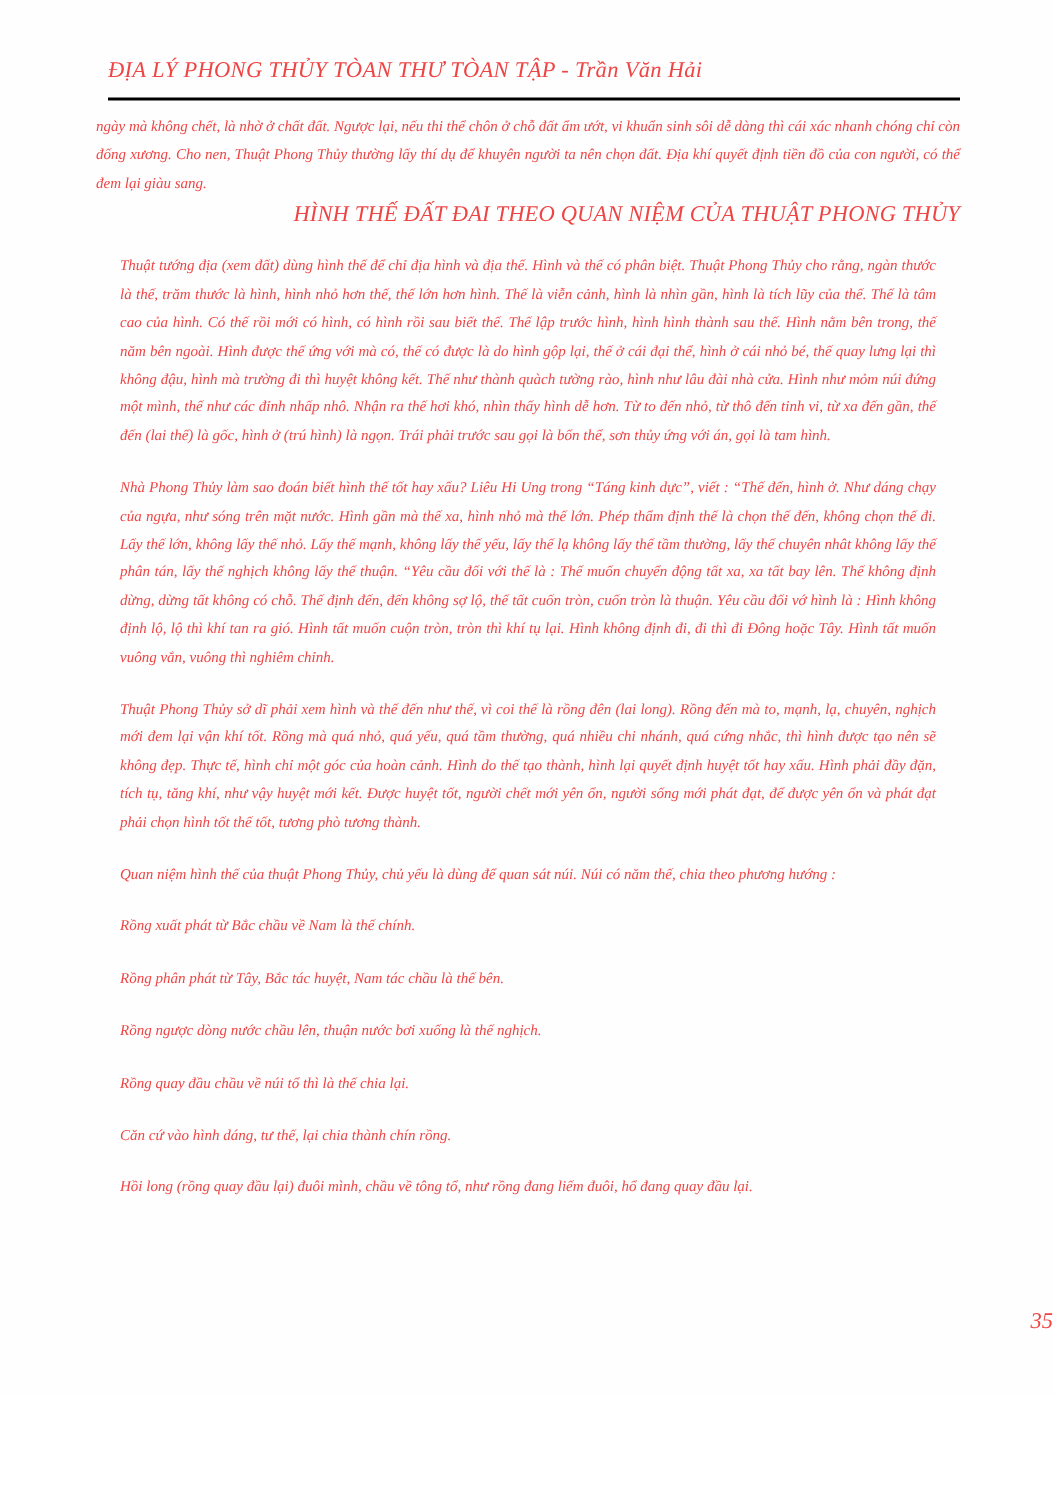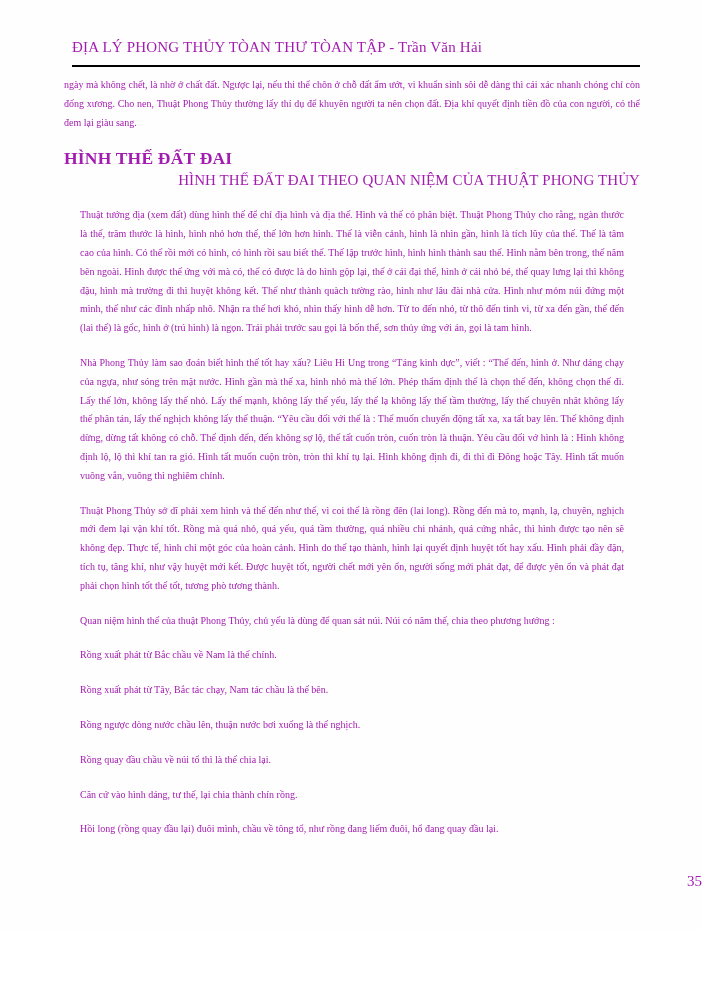--- a/index.html
+++ b/index.html
@@ -6,25 +6,26 @@
     margin: 0;
     padding: 0;
     background: #ffffff;
   }
   .page {
     position: relative;
     width: 702px;
     height: 930px;
     margin: 0 auto;
     background: #fefefe;
-    color: #a21caf;
+    color: #ef4444;
     font-family: "Liberation Serif", "DejaVu Serif", serif;
     box-sizing: border-box;
     padding: 38px 62px 0 64px;
     overflow: hidden;
+    font-style: italic;
   }
   .header {
     font-size: 15px;
     line-height: 19px;
     padding-left: 8px;
     letter-spacing: 0.2px;
     white-space: nowrap;
   }
   .rule {
     height: 0;
@@ -73,37 +74,36 @@
 <div class="page">
 
   <div class="header">
     <span>ĐỊA LÝ PHONG THỦY TÒAN THƯ  TÒAN TẬP -  Trần Văn Hải</span>
   </div>
 
   <div class="rule"></div>
 
   <p class="body-text para-intro">ngày mà không chết, là nhờ ở chất đất. Ngược lại, nếu thi thể chôn ở chỗ đất ẩm ướt, vi khuẩn sinh sôi dễ dàng thì cái xác nhanh chóng chỉ còn đống xương. Cho nen, Thuật Phong Thủy thường lấy thí dụ để khuyên người ta nên chọn đất. Địa khí quyết định tiền đồ của con người, có thể đem lại giàu sang.</p>
 
-  <h1 class="section-heading">HÌNH THẾ ĐẤT ĐAI</h1>
 
   <h2 class="section-subheading">HÌNH THẾ ĐẤT ĐAI THEO QUAN NIỆM CỦA THUẬT PHONG THỦY</h2>
 
   <div class="paragraphs">
 
       <p class="body-text">Thuật tướng địa (xem đất) dùng hình thế để chỉ địa hình và địa thế. Hình và thế có phân biệt. Thuật Phong Thủy cho rằng, ngàn thước là thế, trăm thước là hình, hình nhỏ hơn thế, thế lớn hơn hình. Thế là viễn cảnh, hình là nhìn gần, hình là tích lũy của thế. Thế là tâm cao của hình. Có thế rồi mới có hình, có hình rồi sau biết thế. Thế lập trước hình, hình hình thành sau thế. Hình nằm bên trong, thế năm bên ngoài. Hình được thế ứng với mà có, thế có được là do hình gộp lại, thế ở cái đại thể, hình ở cái nhỏ bé, thế quay lưng lại thì không đậu, hình mà trường đi thì huyệt không kết. Thế như thành quàch tường rào, hình như lâu đài nhà cửa. Hình như mỏm núi đứng một mình, thế như các đỉnh nhấp nhô. Nhận ra thế hơi khó, nhìn thấy hình dễ hơn. Từ to đến nhỏ, từ thô đến tinh vi, từ xa đến gần, thế đến (lai thế) là gốc, hình ở (trú hình) là ngọn. Trái phải trước sau gọi là bốn thể, sơn thủy ứng với án, gọi là tam hình.</p>
 
       <p class="body-text">Nhà Phong Thủy làm sao đoán biết hình thế tốt hay xấu? Liêu Hi Ung trong “Táng kinh dực”, viết : “Thế đến, hình ở. Như dáng chạy của ngựa, như sóng trên mặt nước. Hình gần mà thế xa, hình nhỏ mà thế lớn. Phép thẩm định thế là chọn thế đến, không chọn thế đi. Lấy thế lớn, không lấy thế nhỏ. Lấy thế mạnh, không lấy thế yếu, lấy thế lạ không lấy thế tầm thường, lấy thế chuyên nhât không lấy thế phân tán, lấy thế nghịch không lấy thế thuận. “Yêu cầu đối với thế là : Thế muốn chuyển động tất xa, xa tất bay lên. Thế không định dừng, dừng tất không có chỗ. Thế định đến, đến không sợ lộ, thế tất cuốn tròn, cuốn tròn là thuận. Yêu cầu đối vớ hình là : Hình không định lộ, lộ thì khí tan ra gió. Hình tất muốn cuộn tròn, tròn thì khí tụ lại. Hình không định đi, đi thì đi Đông hoặc Tây. Hình tất muốn vuông vắn, vuông thì nghiêm chỉnh.</p>
 
       <p class="body-text">Thuật Phong Thủy sở dĩ phải xem hình và thế đến như thế, vì coi thế là rồng đên (lai long). Rồng đến mà to, mạnh, lạ, chuyên, nghịch mới đem lại vận khí tốt. Rồng mà quá nhỏ, quá yếu, quá tầm thường, quá nhiều chi nhánh, quá cứng nhắc, thì hình được tạo nên sẽ không đẹp. Thực tế, hình chỉ một góc của hoàn cảnh. Hình do thế tạo thành, hình lại quyết định huyệt tốt hay xấu. Hình phải đầy đặn, tích tụ, tăng khí, như  vậy huyệt mới kết. Được huyệt tốt, người chết mới yên ổn, người sống mới phát đạt, để được yên ổn và phát đạt phải chọn hình tốt thế tốt, tương phò tương thành.</p>
 
       <p class="body-text">Quan niệm hình thế của thuật Phong Thủy, chủ yếu là dùng để quan sát núi. Núi có năm thế, chia theo phương hướng :</p>
 
       <p class="body-text">Rồng xuất phát từ Bắc chầu về Nam là thế chính.</p>
 
-      <p class="body-text">Rồng xuất phát từ Tây, Bắc tác chạy, Nam tác chầu là thế bên.</p>
+      <p class="body-text">Rồng phân phát từ Tây, Bắc tác huyệt, Nam tác chầu là thế bên.</p>
 
       <p class="body-text">Rồng ngược dòng nước chầu lên, thuận nước bơi xuống là thế nghịch.</p>
 
 
       <p class="body-text">Rồng quay đầu chầu về núi tổ thì là thế chia lại.</p>
 
       <p class="body-text">Căn cứ vào hình dáng, tư thế, lại chia thành chín rồng.</p>
 
       <p class="body-text">Hồi long (rồng quay đầu lại) đuôi mình, chầu về tông tổ, như rồng đang liếm đuôi, hổ đang quay đầu lại.</p>
     </div>

